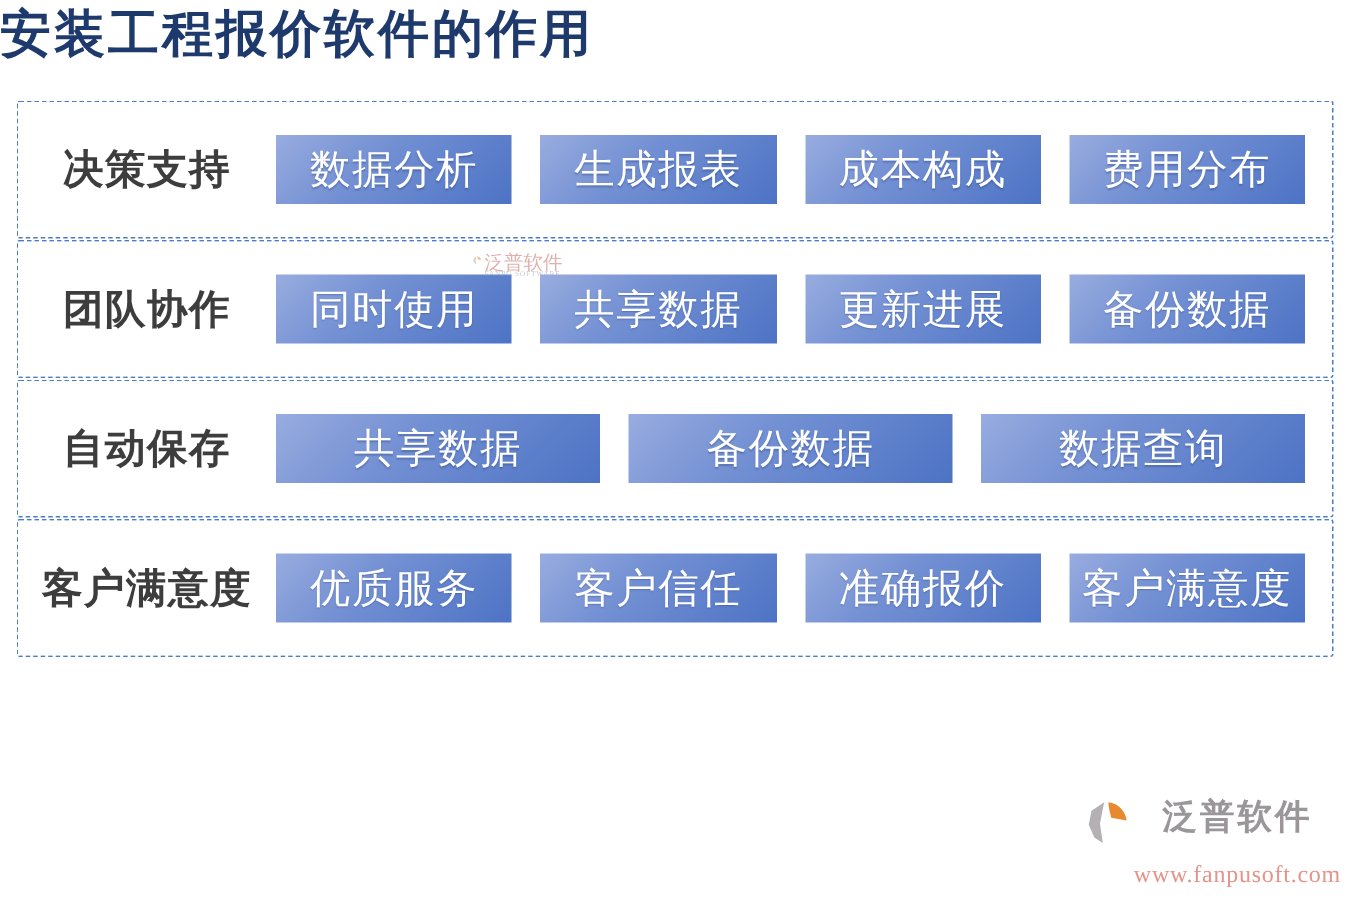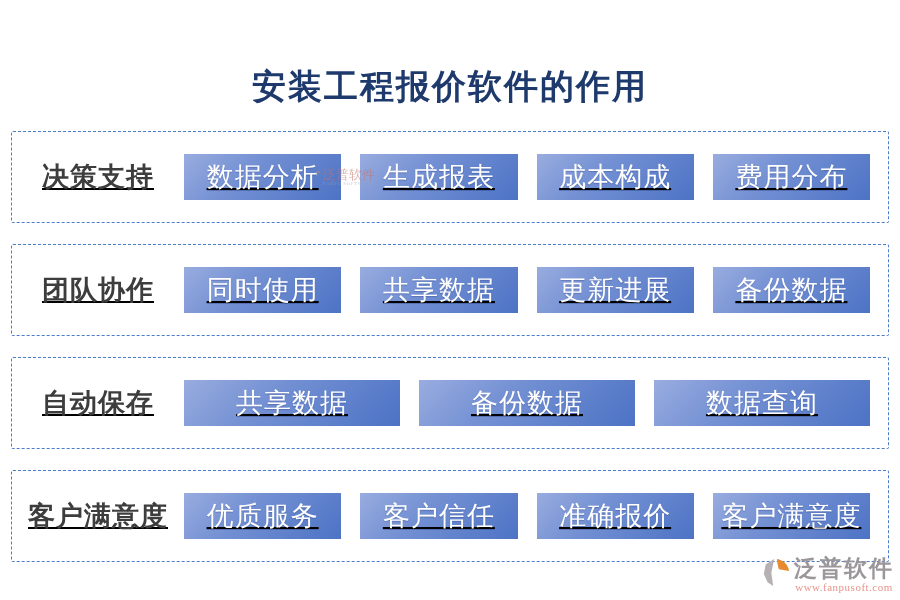--- a/index.html
+++ b/index.html
@@ -1,28 +1,28 @@
 <!DOCTYPE html>
 <html><head>
 <meta charset="utf-8">
 <style>
   html,body { margin:0; padding:0; background:#ffffff; }
   .canvas {
     position:relative; width:900px; height:600px; background:#ffffff;
     font-family:"Liberation Serif","DejaVu Serif",serif; overflow:hidden;
   }
   .page-title {
-    margin:0; padding-top:64px; text-align:center;
+    margin:0; 
     font-size:34px; font-weight:bold; color:#1e3a6d; letter-spacing:2px;
   }
   .rows { margin:21px 11px 0 11px; }
   .feature-row {
-    box-sizing:border-box; height:92px; margin-bottom:21px;
+    box-sizing:border-box; height:92px; margin-bottom:1px;
     border:1px dashed #4a7cc9; border-radius:2px; background:#ffffff;
-    display:flex; align-items:center;text-decoration:underline;
+    display:flex; align-items:center;
   }
   .row-label {
     flex:0 0 172px; text-align:center;
     font-size:27px; font-weight:bold; color:#3d3d3d; letter-spacing:1px;
   }
   .row-buttons { flex:1; display:flex; gap:19px; padding-right:18px; }
   .feature-button {
     flex:1; height:46px; display:flex; align-items:center; justify-content:center;
     color:#ffffff; font-size:27px; letter-spacing:1px;
     background:linear-gradient(135deg,#98acdf 0%, #7390d3 40%, #4d73c5 100%);
@@ -36,21 +36,21 @@
   .wm-brand { font-size:13px; color:#c4736c; white-space:nowrap; }
   .wm-sub { font-size:5px; color:#97a2b8; letter-spacing:.5px; white-space:nowrap; }
   .footer-logo {
     position:absolute; right:6px; bottom:7px;
     display:flex; align-items:flex-start; gap:3px;
   }
   .brand-col { text-align:center; line-height:1.1; }
   .brand-name {
     font-size:23px; font-weight:bold; color:#9b969a; letter-spacing:2px; white-space:nowrap;
   }
-  .brand-url { font-size:11px; color:#e5948b; letter-spacing:.5px; white-space:nowrap; }
+  .brand-url { font-size:16px; color:#e5948b; letter-spacing:.5px; white-space:nowrap;margin-top:18px; }
 </style>
 </head>
 <body>
 
 <div class="canvas">
 
   <h1 class="page-title">安装工程报价软件的作用</h1>
 
   <div class="rows" id="rows">
       <div class="feature-row">

